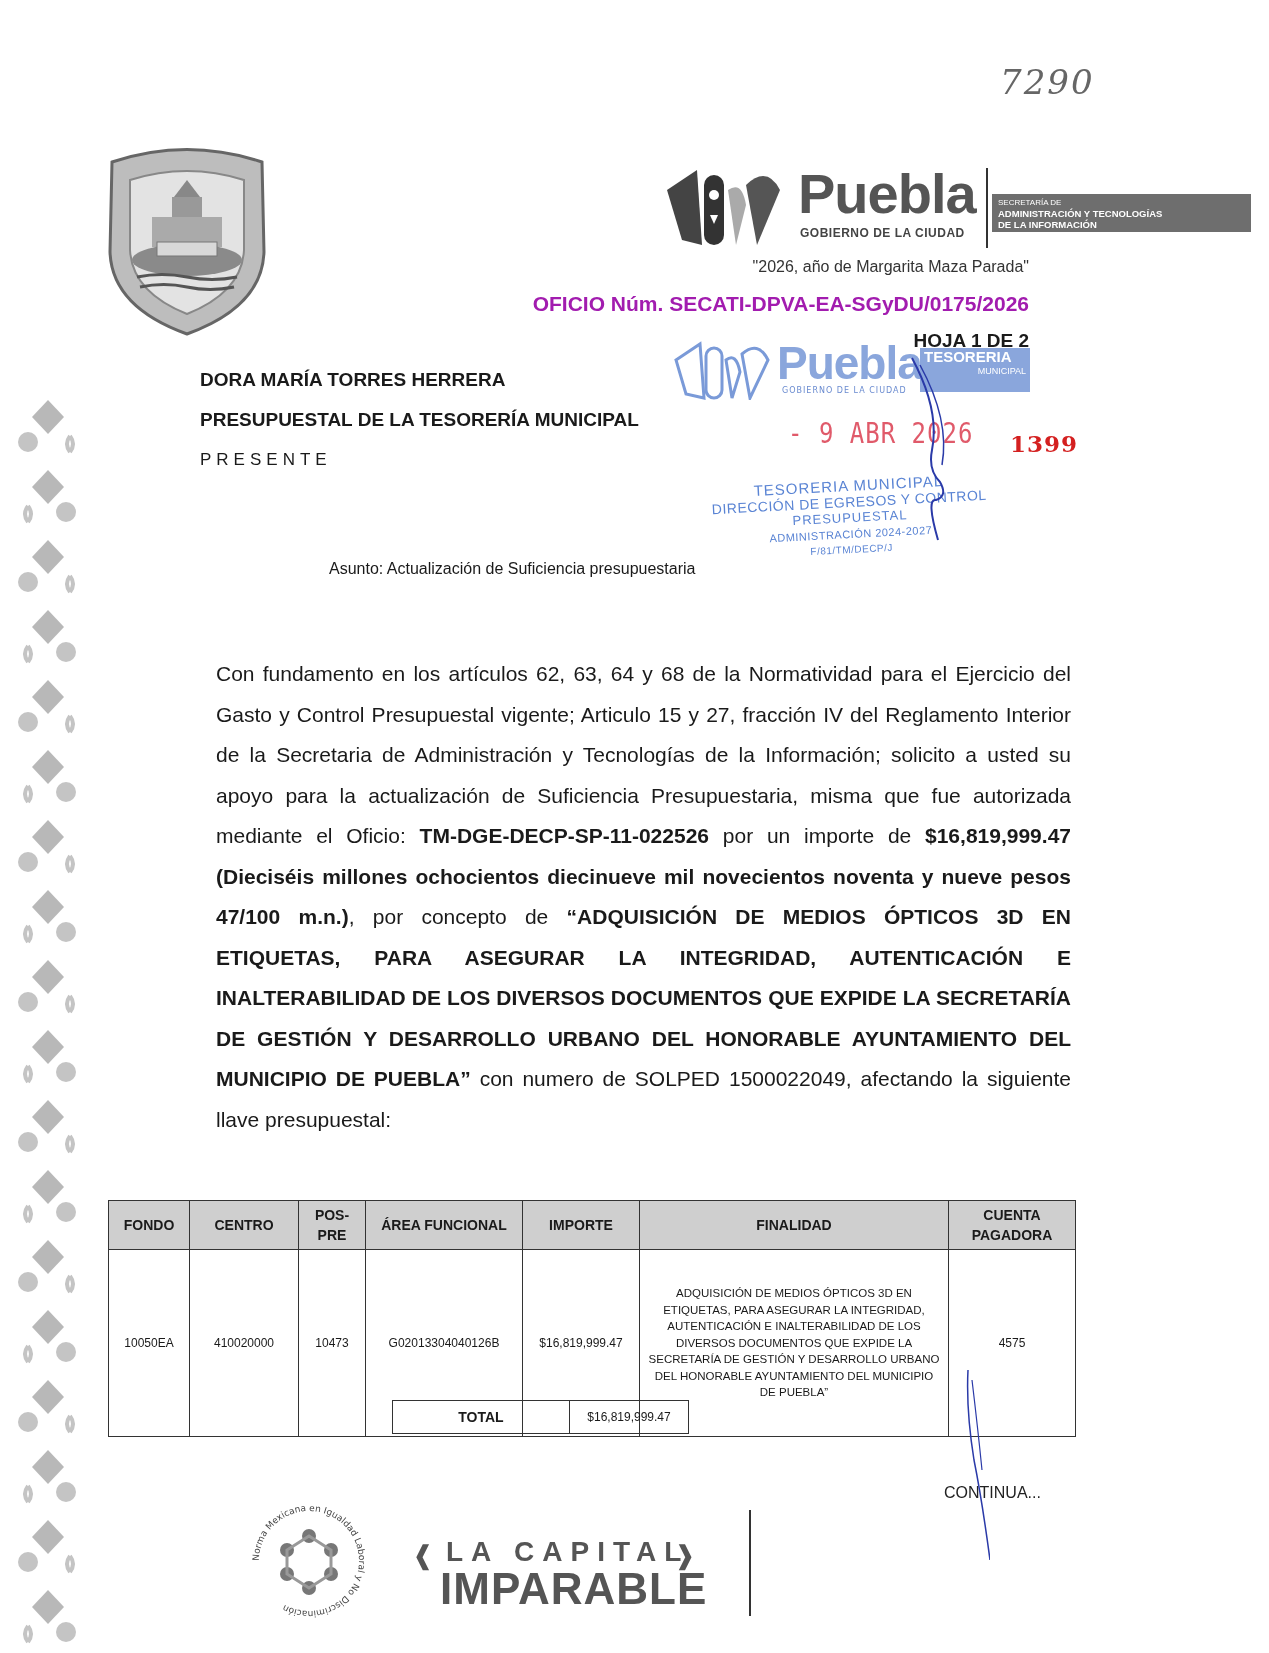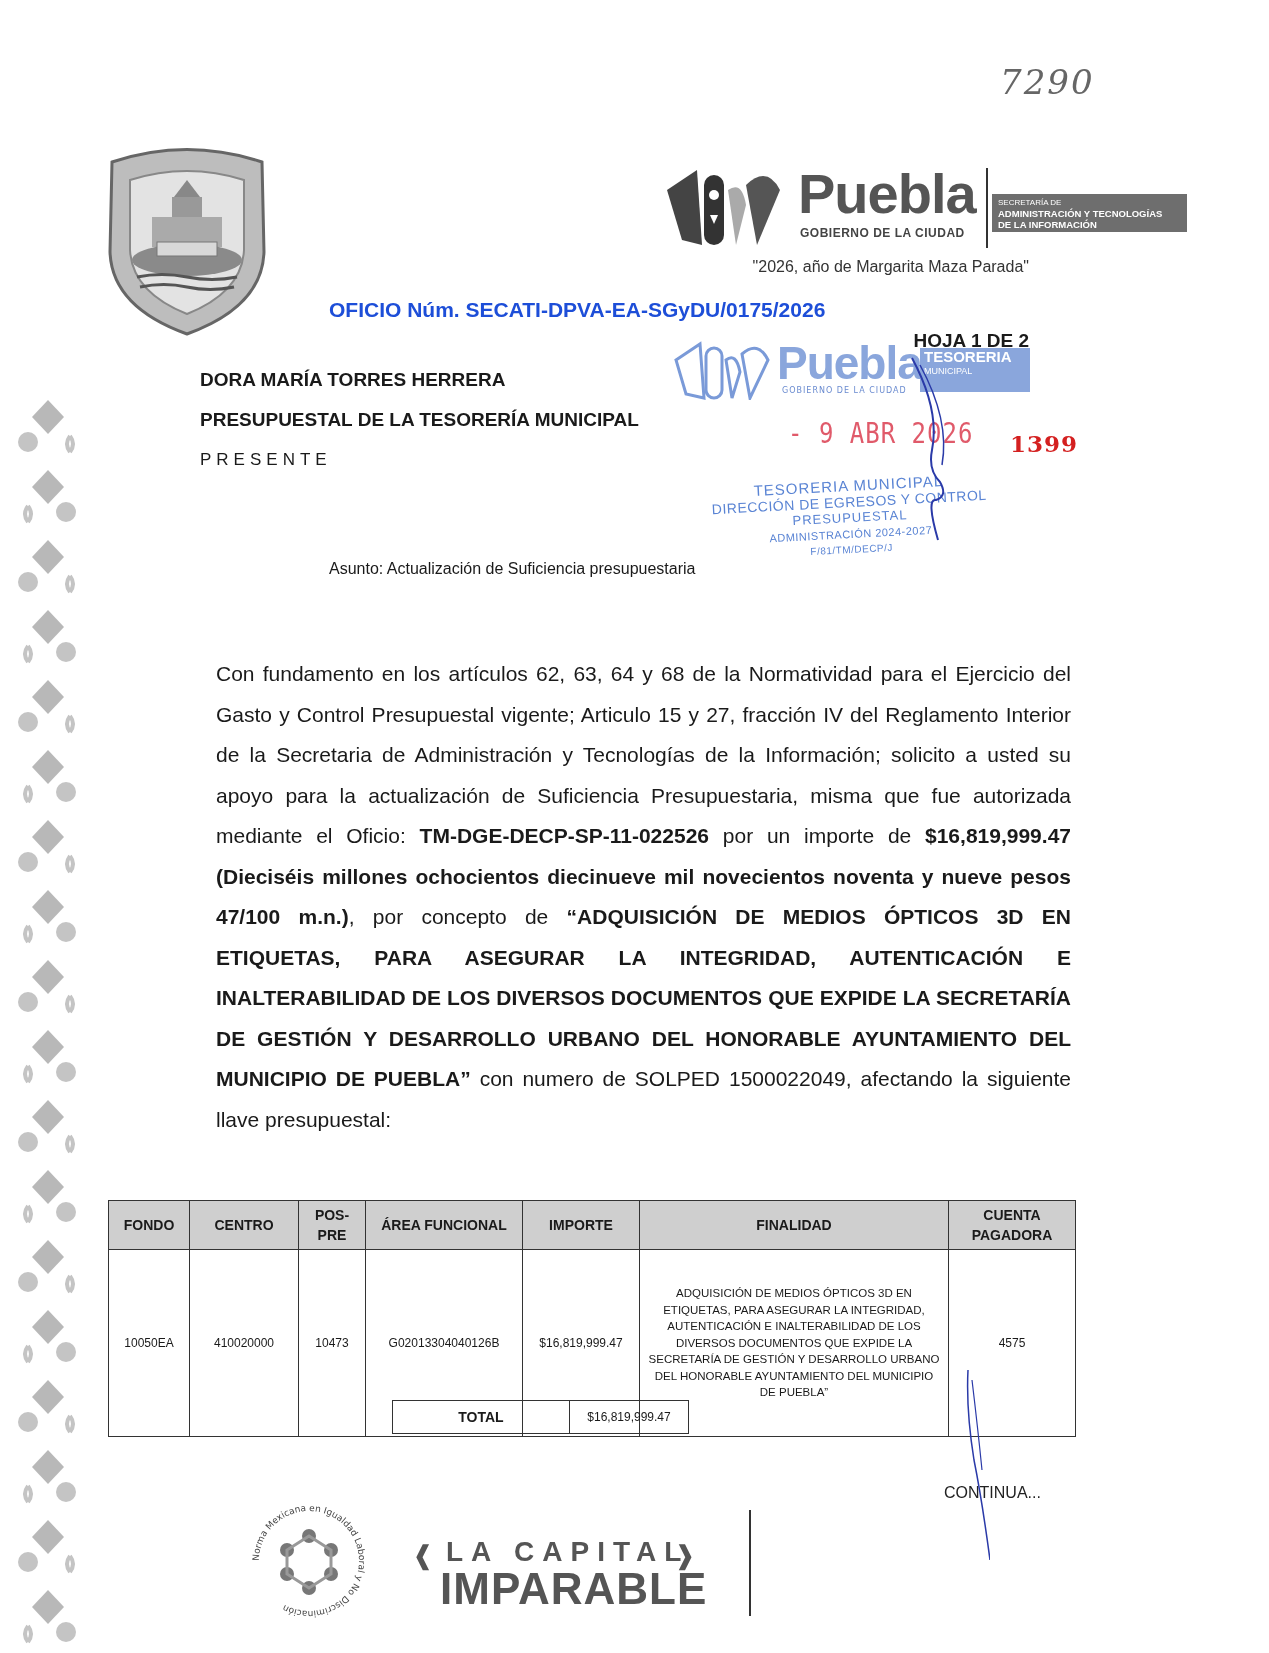--- a/index.html
+++ b/index.html
@@ -18,39 +18,39 @@
   .coat { left:92px; top:142px; width:190px; height:195px; }
 
   
   .puebla-logo { left:662px; top:160px; width:540px; height:90px; }
   .puebla-logo .emblem { position:absolute; left:0; top:0; width:120px; height:90px; }
   .puebla-logo .word { position:absolute; left:136px; top:6px; font-family:"Liberation Sans", sans-serif;
                        font-weight:bold; font-size:56px; color:#555; letter-spacing:-1px; line-height:56px; }
   .puebla-logo .sub { position:absolute; left:138px; top:66px; font-family:"Liberation Sans", sans-serif;
                       font-weight:bold; font-size:12px; color:#444; letter-spacing:0.5px; }
   .puebla-logo .vbar { position:absolute; left:324px; top:8px; width:2px; height:80px; background:#333; }
-  .puebla-logo .secbox { position:absolute; left:330px; top:34px; width:195px; height:38px; background:#6e6e6e;
+  .puebla-logo .secbox { position:absolute; left:330px; top:34px; width:259px; height:38px; background:#6e6e6e;
                          color:#fff; font-family:"Liberation Sans", sans-serif; font-size:9.5px; font-weight:bold;
                          padding:3px 6px; box-sizing:border-box; line-height:11px; }
   .puebla-logo .secbox .small { font-size:8px; font-weight:normal; }
 
   .motto { right:240px; top:258px; font-size:16px; color:#333; font-family:"Liberation Sans", sans-serif; text-align:right; width:600px; }
-  .oficio { right:240px; top:298px; font-size:21px; font-weight:bold; font-family:"Liberation Sans", sans-serif; text-align:left; width:700px; color:#1d4ed8; }
+  .oficio { right:240px; top:292px; font-size:21px; font-weight:bold; font-family:"Liberation Sans", sans-serif; text-align:right; width:700px; color:#a21caf; }
   .hoja { right:240px; top:330px; font-size:19px; font-weight:bold; font-family:"Liberation Sans", sans-serif; text-align:right; color:#1a1a1a; }
 
   .addressee { left:200px; top:360px; font-family:"Liberation Sans", sans-serif; font-weight:bold; font-size:19px; line-height:40px; color:#1a1a1a; }
   .presente { letter-spacing:5px; font-weight:normal; font-size:17px; }
 
   
   .stamp-tesoreria { left:672px; top:336px; width:360px; height:70px; color:#4a74c4; }
   .stamp-tesoreria .word { position:absolute; left:105px; top:0; font-family:"Liberation Sans", sans-serif; font-weight:bold;
                            font-size:46px; color:#8aa6dc; letter-spacing:-1px; }
   .stamp-tesoreria .box { position:absolute; left:248px; top:12px; width:110px; height:44px; background:#8aa6dc; color:#fff;
                           font-family:"Liberation Sans", sans-serif; font-weight:bold; font-size:15px; padding:2px 4px; box-sizing:border-box; line-height:14px; }
-  .stamp-tesoreria .box span { font-size:9px; font-weight:normal; display:block; }
+  .stamp-tesoreria .box span { font-size:9px; font-weight:normal; display:block;text-align:right; }
   .stamp-tesoreria .gob { position:absolute; left:110px; top:50px; font-size:8px; color:#6a8bd0; letter-spacing:1px; }
   .stamp-tesoreria .emblem { position:absolute; left:0; top:2px; width:100px; height:62px; }
   .date-stamp { left:788px; top:420px; font-family:"DejaVu Sans Mono", monospace; font-size:24px; color:#e05a6a; letter-spacing:1px; transform:scaleY(1.15); }
   .folio { left:1010px; top:430px; font-family:"DejaVu Serif", serif; font-size:23px; color:#d42020; font-weight:bold; letter-spacing:1px; }
   .stamp-text { left:700px; top:478px; width:300px; text-align:center; color:#5a84d4; font-family:"Liberation Sans", sans-serif;
                 transform:rotate(-3deg); line-height:16px; }
   .stamp-text .l1 { font-size:15px; letter-spacing:1px; }
   .stamp-text .l2 { font-size:14px; letter-spacing:0.5px; }
   .stamp-text .l3 { font-size:13px; letter-spacing:1px; }
   .stamp-text .l4 { font-size:11px; letter-spacing:0.5px; }

